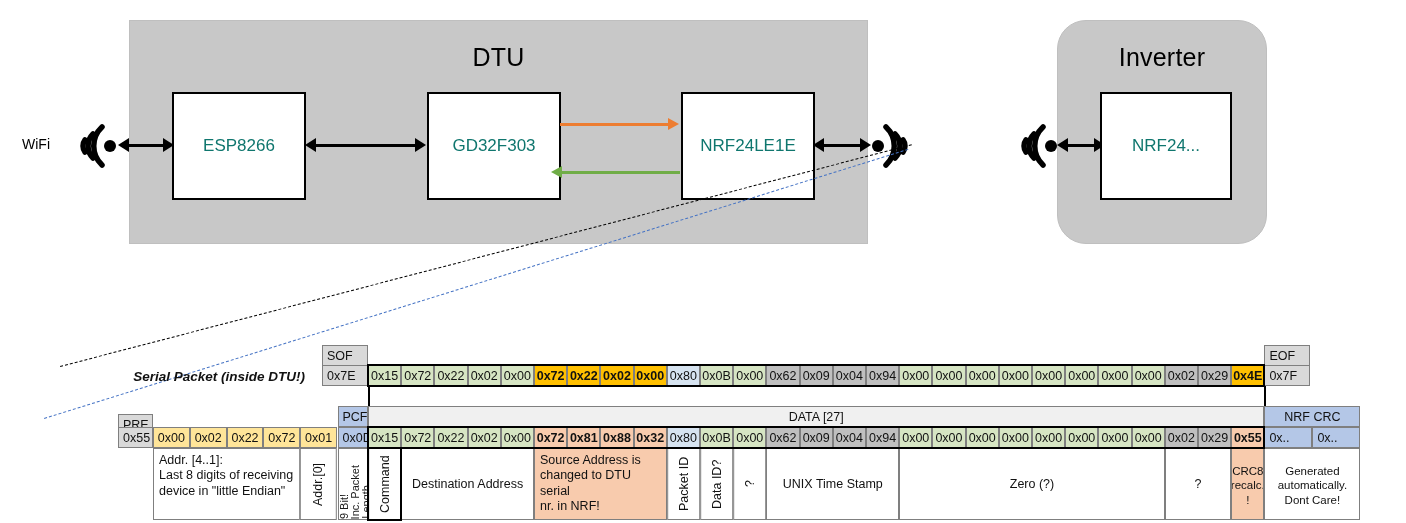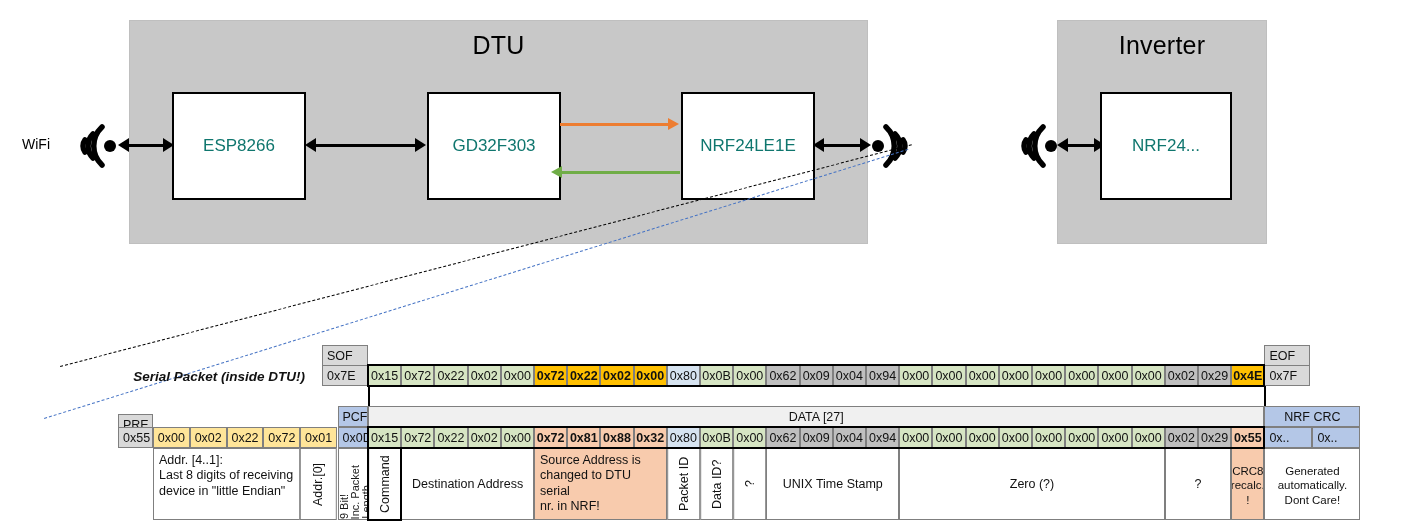--- a/index.html
+++ b/index.html
@@ -7,21 +7,21 @@
     width:1406px;height:523px;position:relative;overflow:hidden;
     font-family:"Liberation Sans","DejaVu Sans",sans-serif;
     color:#1a1a1a;
   }
   
   #top-diagram{position:absolute;left:0;top:0;width:1406px;height:270px;}
   .enclosure{
     position:absolute;background:#c8c8c8;border:1px solid #bfbfbf;
   }
   .enclosure-title{
-    position:absolute;left:0;right:0;top:10px;text-align:center;
+    position:absolute;left:0;right:0;top:22px;text-align:center;
     font-size:25px;color:#000;letter-spacing:.2px;
   }
   .chipbox{
     position:absolute;background:#ffffff;border:2.5px solid #000;
     display:flex;align-items:center;justify-content:center;
     font-size:17px;color:#0f766e;
   }
   .hline{position:absolute;height:2.5px;background:#000;}
   .arrow-l,.arrow-r{position:absolute;width:0;height:0;
     border-top:7px solid transparent;border-bottom:7px solid transparent;}
@@ -68,21 +68,21 @@
 </style>
 </head>
 <body>
 
 <div id="top-diagram">
 
   <div class="enclosure" style="left:129px;top:20px;width:737px;height:222px;">
     <div class="enclosure-title">DTU</div>
   </div>
 
-  <div class="enclosure" style="left:1057px;top:20px;width:208px;height:222px;">
+  <div class="enclosure" style="left:1057px;top:20px;width:208px;height:222px;border-radius:29px;">
     <div class="enclosure-title">Inverter</div>
   </div>
 
   <div class="wifi-label" style="left:22px;top:136px;">WiFi</div>
 
   <svg style="position:absolute;left:66px;top:115px;" width="56" height="62" viewBox="0 0 56 62">
     <g fill="none" stroke="#000" stroke-width="5.5" stroke-linecap="round">
       <path d="M36 12 A26 26 0 0 0 36 50"></path>
       <path d="M27 19 A17 17 0 0 0 27 43"></path>
       <path d="M19 25 A10 10 0 0 0 19 37"></path>

